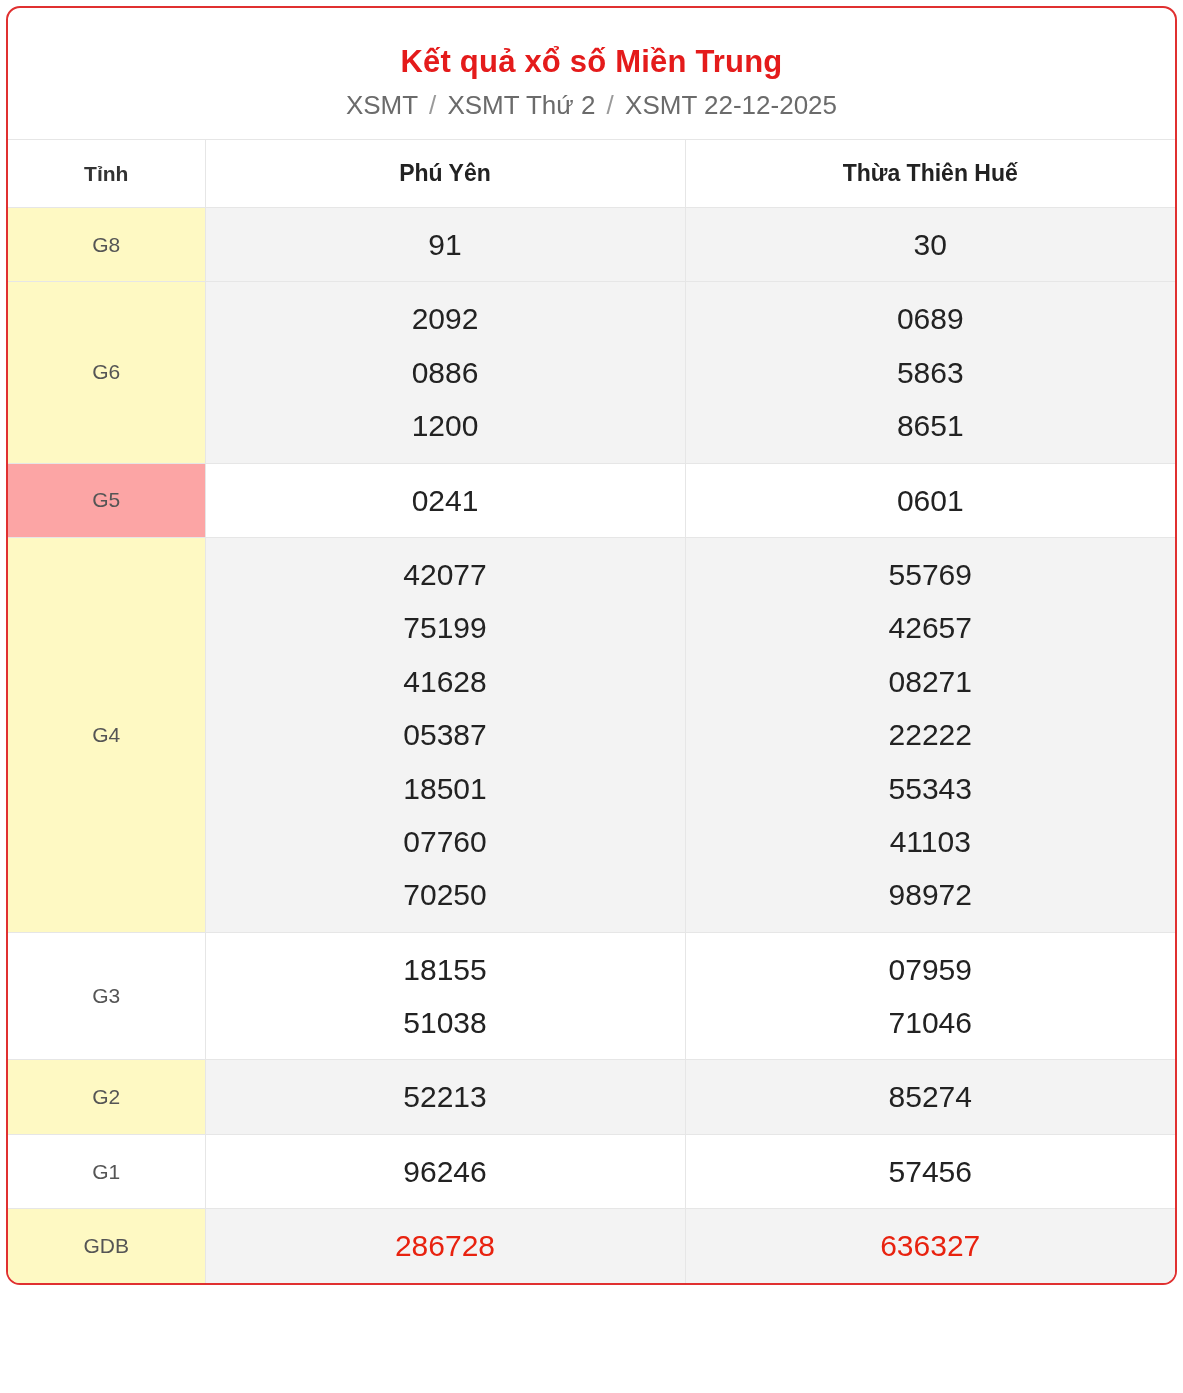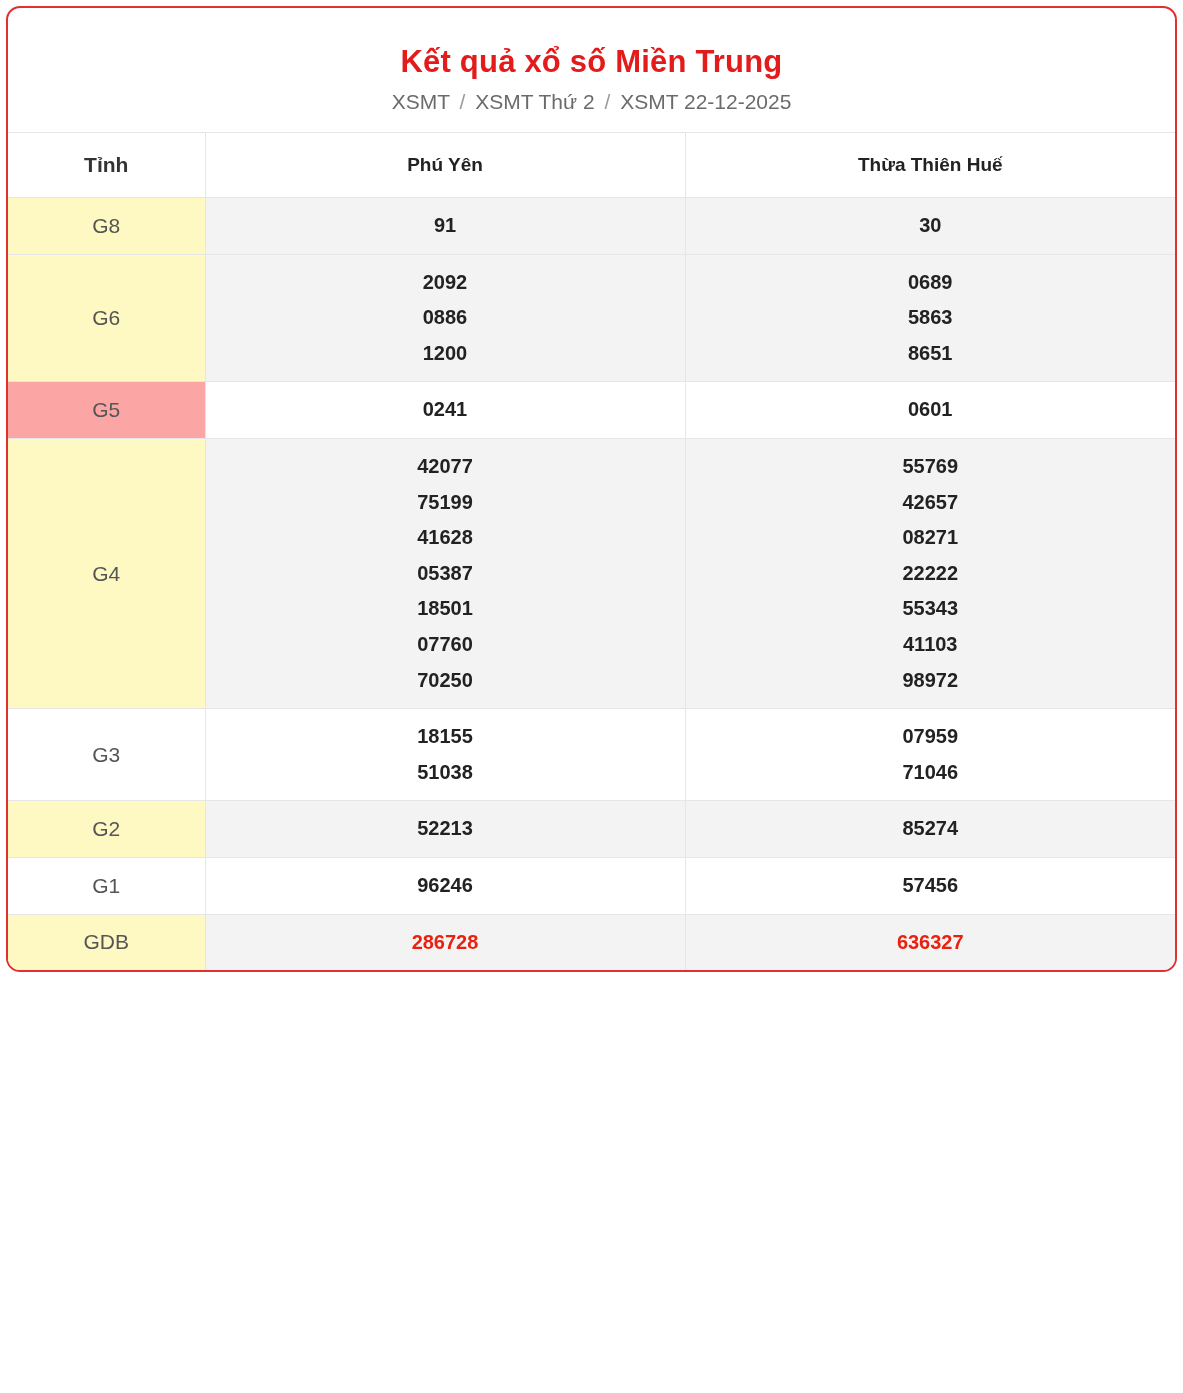--- a/index.html
+++ b/index.html
@@ -28,21 +28,21 @@
     color: #e41b1b;
     font-size: 31px;
     font-weight: bold;
     padding: 26px 10px 2px 10px;
     letter-spacing: .2px;
     margin-top: 10px;
   }
   .breadcrumb {
     text-align: center;
     color: #6b6b6b;
-    font-size: 21px;
+    font-size: 26px;
     padding: 8px 10px 18px 10px;
   }
   .breadcrumb .sep { color: #9a9a9a; margin: 0 4px; }
   .breadcrumb a { color: #6b6b6b; text-decoration: none; }
 
   table.results {
     width: 100%;
     border-collapse: collapse;
     table-layout: fixed;
   }
@@ -52,39 +52,39 @@
 
   table.results th, table.results td {
     border-top: 1px solid #e6e6e6;
     border-right: 1px solid #e6e6e6;
     vertical-align: middle;
     text-align: center;
   }
   table.results th:last-child, table.results td:last-child { border-right: none; }
 
   thead th {
-    font-size: 19px;
+    font-size: 23px;
     font-weight: bold;
     color: #222;
     padding: 20px 6px;
   }
   thead th.prov-label {
     font-size: 21px;
     font-weight: bold;
     color: #333;
   }
 
   td.rowlabel {
     font-size: 21px;
     color: #555;
     font-weight: normal;
   }
   td.nums {
-    font-size: 20px;
-    font-weight: bold;
+    font-size: 30px;
+    font-weight: normal;
     color: #222;
     padding: 10px 6px;
     line-height: 1.78;
   }
   tr.shaded td { background: #f3f3f3; }
   tr.shaded td.rowlabel { background: #fef9c3; }
   tr.highlight td.rowlabel { background: #fca5a5; }
   tr.gdb td.nums { color: #e8220f; }
   tr.gdb td { border-bottom: none; }
   .num-line { display: block; }

